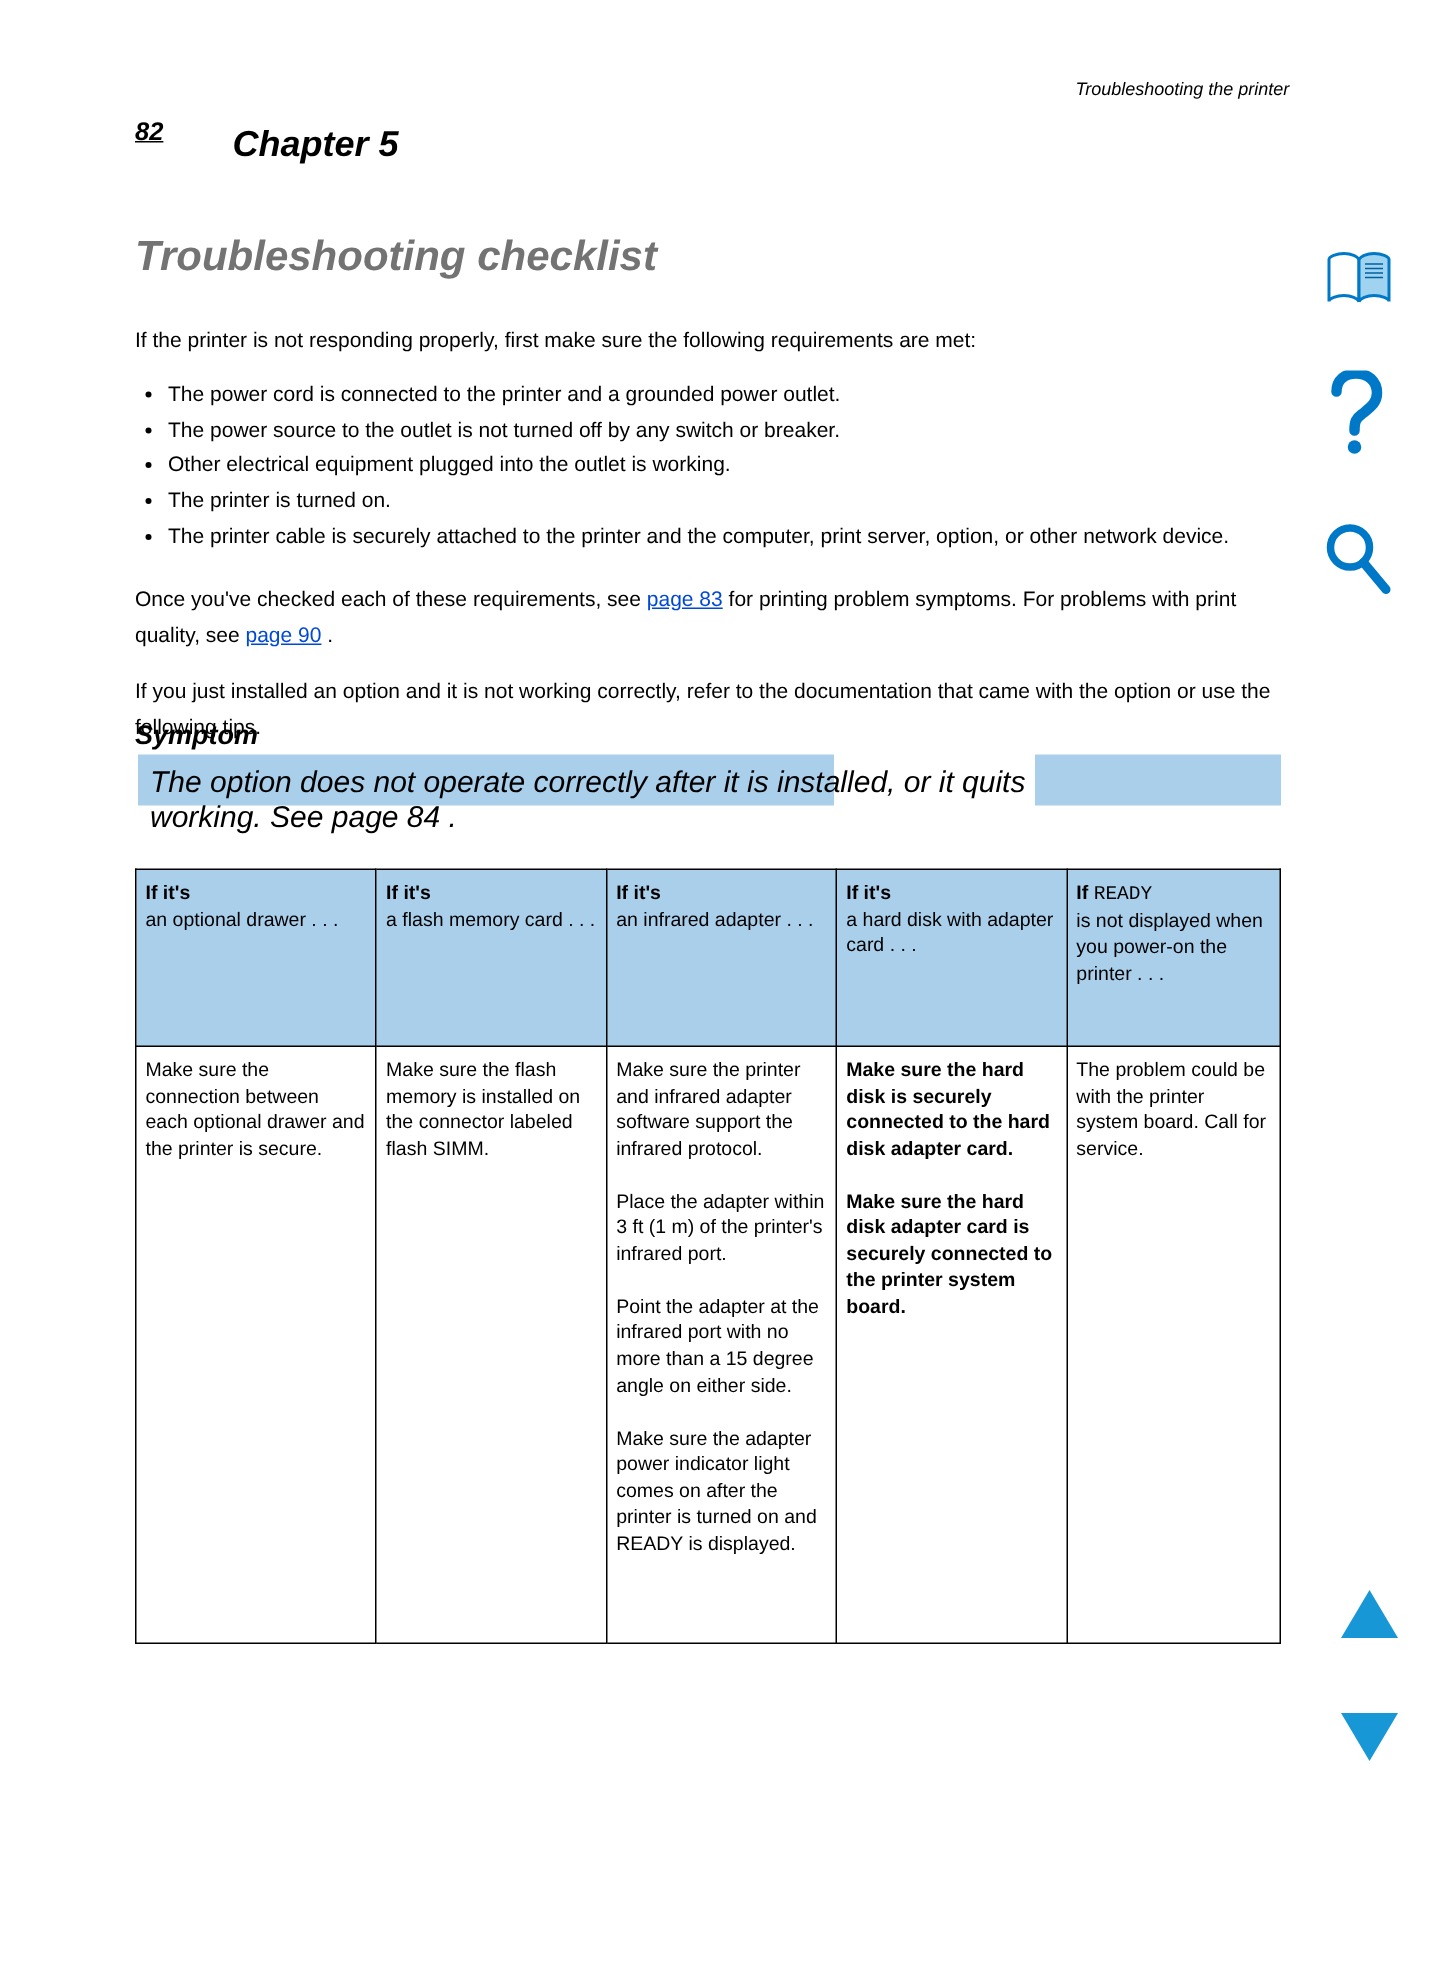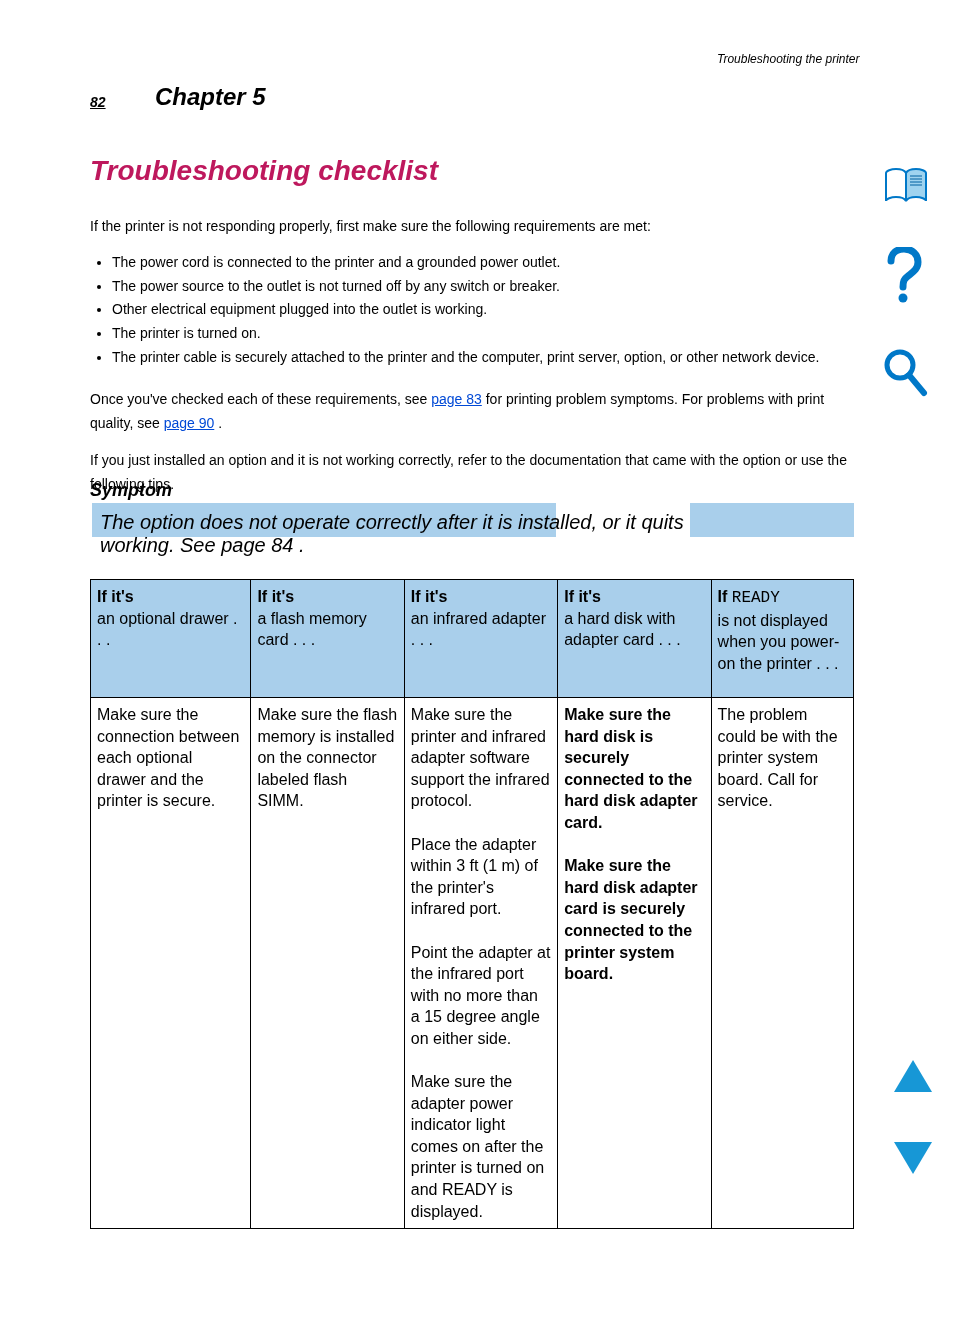--- a/index.html
+++ b/index.html
@@ -23,42 +23,42 @@
     position: absolute;
     left: 717px;
     top: 52px;
     font-size: 12px;
     color: #000;
     font-style: italic;
   }
   .pagenum {
     position: absolute;
     left: 90px;
-    top: 94px;
-    font-size: 14px;
+    top: 78px;
+    font-size: 17px;
     font-weight: bold;
     font-style: italic;
     text-decoration: underline;
   }
   .chap-title {
     position: absolute;
     left: 155px;
     top: 83px;
     font-size: 24px;
     font-style: italic;
     font-weight: 600;
   }
   .section-title {
     position: absolute;
     left: 90px;
     top: 155px;
     font-size: 28px;
     font-style: italic;
     font-weight: 700;
-    color: #be185d;
+    color: #737373;
   }
   .intro {
     position: absolute;
     left: 90px;
     top: 215px;
     width: 760px;
     font-size: 14px;
     line-height: 1.7;
   }
   .intro .link {
@@ -102,21 +102,21 @@
     position: absolute;
     left: 90px;
     top: 579px;
     border-collapse: collapse;
     width: 764px;
   }
   table.diag td, table.diag th {
     border: 1px solid #000;
     vertical-align: top;
     padding: 6px 6px;
-    font-size: 16px;
+    font-size: 13px;
     line-height: 1.35;
     font-weight: normal;
     text-align: left;
   }
   table.diag thead th {
     background: #a9cfeb;
     height: 118px;
   }
   table.diag tbody td {
     height: 398px;

